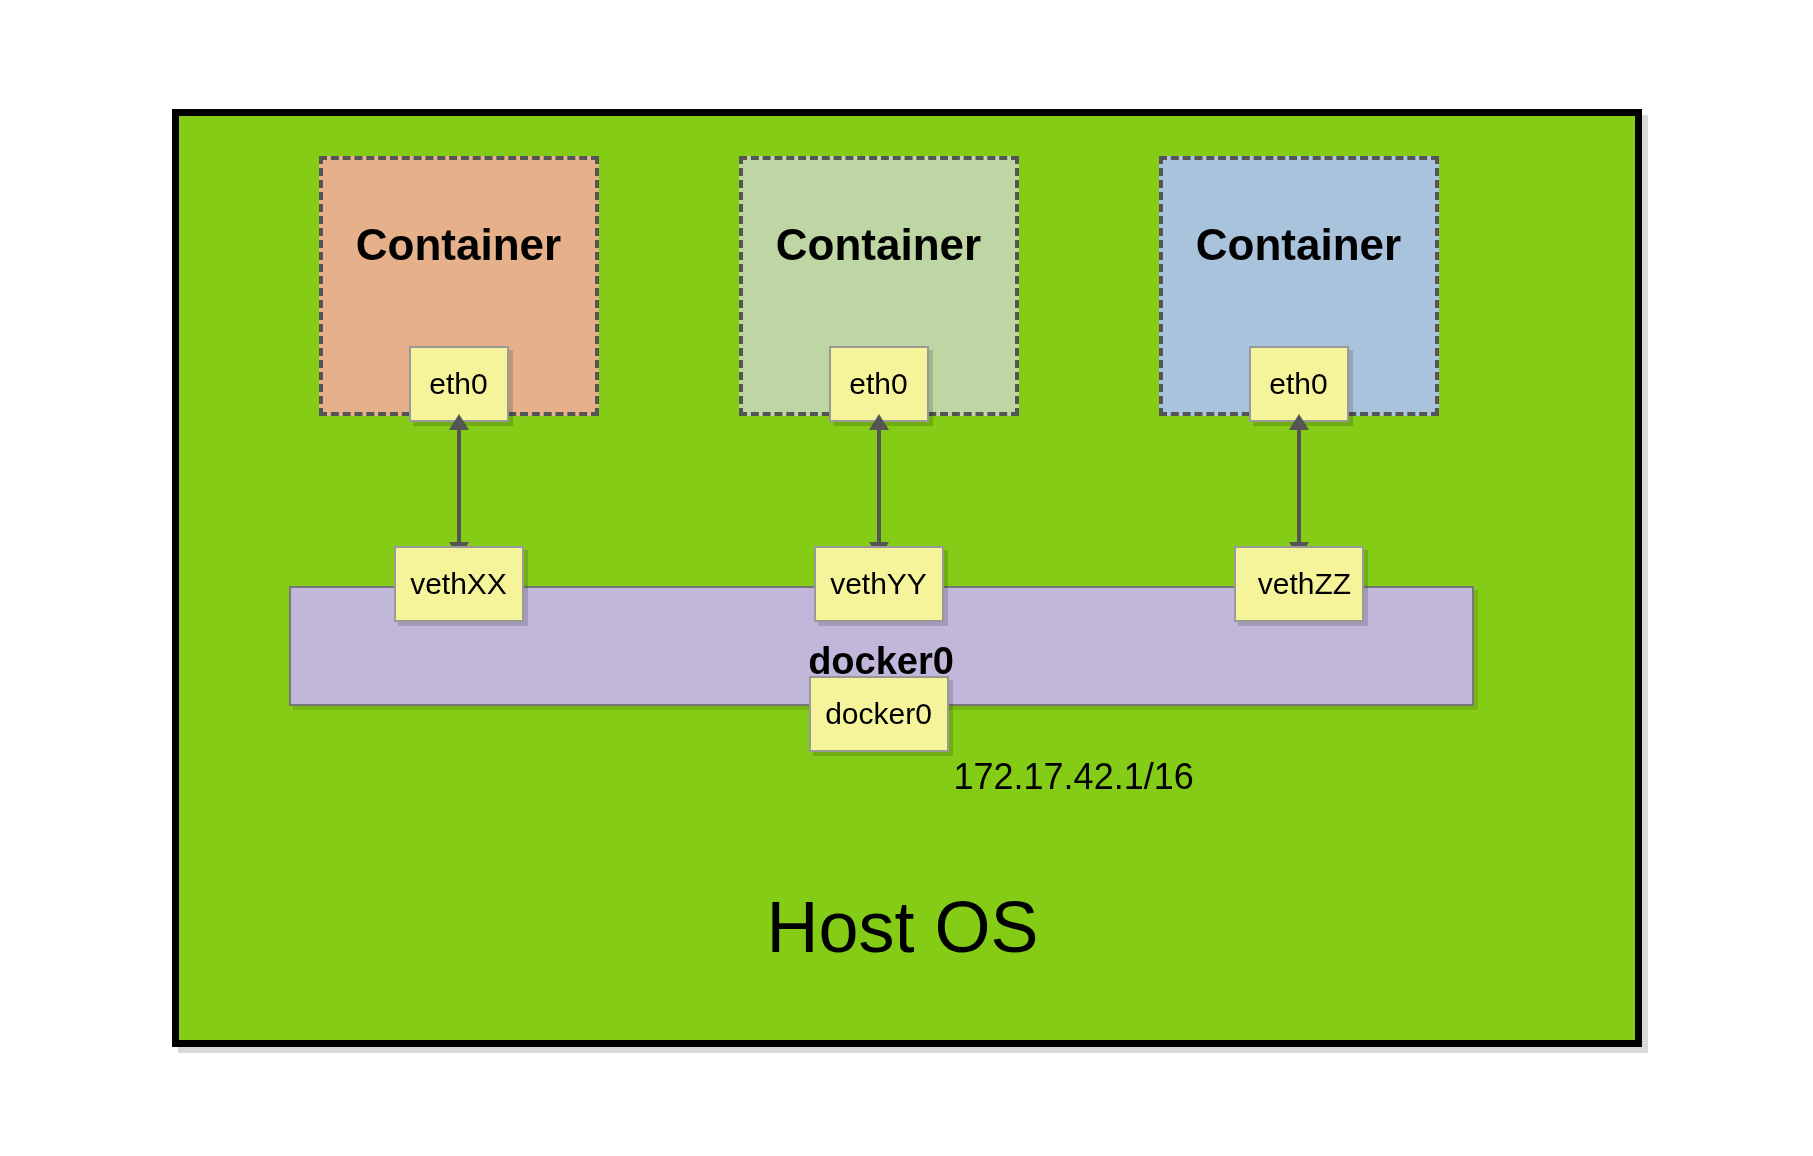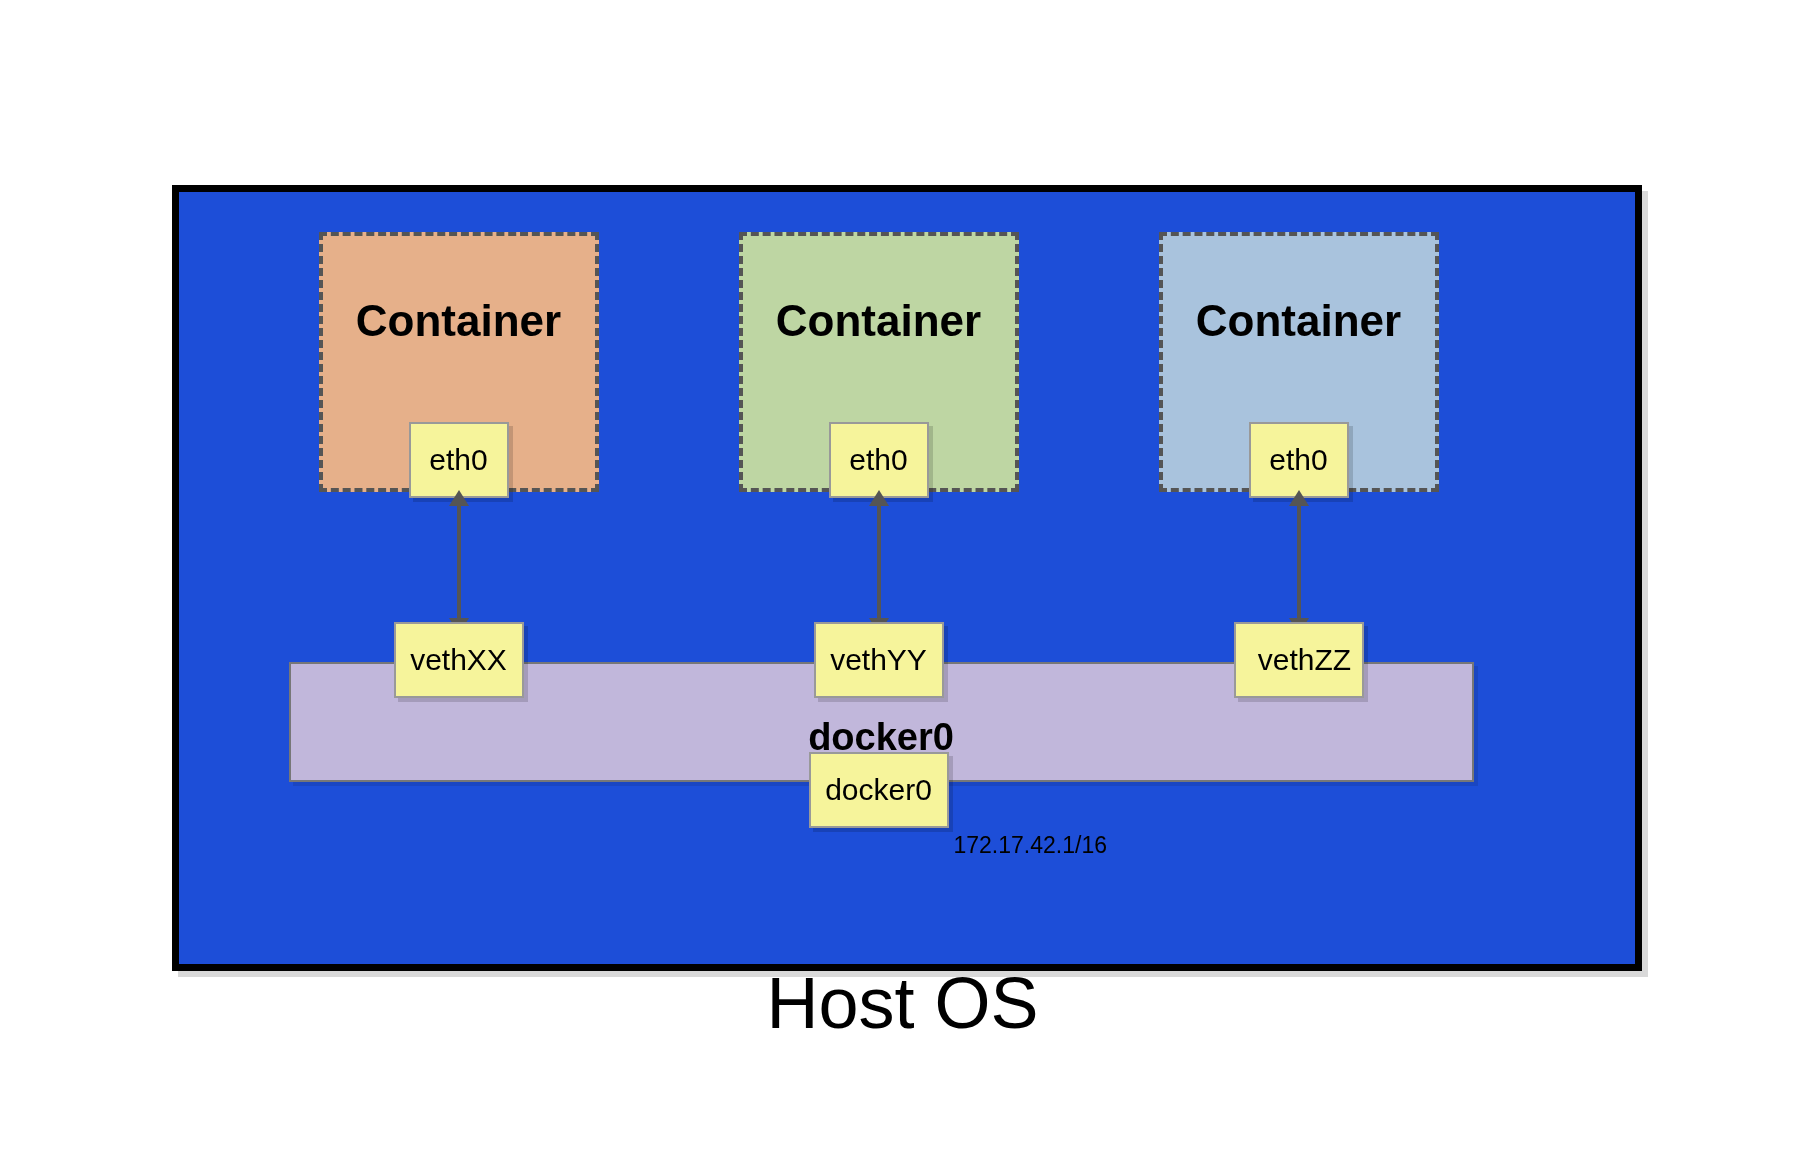--- a/index.html
+++ b/index.html
@@ -9,23 +9,23 @@
     width: 1813px;
     height: 1156px;
     position: relative;
   }
   .canvas {
     position: absolute;
     left: 50%;
     top: 50%;
     transform: translate(-50%, -50%);
     width: 1470px;
-    height: 786px;
+    height: 938px;
     border: 7px solid #000;
-    background: #1d4ed8;
+    background: #84cc16;
     box-shadow: 6px 6px 0 rgba(0,0,0,0.15);
   }
   .container-box {
     position: absolute;
     width: 280px;
     height: 260px;
     border: 4px dashed #555;
     display: flex;
     justify-content: center;
     align-items: flex-start;
@@ -80,21 +80,21 @@
     font-size: 38px;
     font-weight: bold;
     margin-top: 30px;
   }
   .docker-iface { left: 630px; top: 560px; }
 
   .ip-label {
     position: absolute;
     left: 775px;
     top: 640px;
-    font-size: 23px;
+    font-size: 36px;
   }
 
   .host-label {
     position: absolute;
     left: 0;
     right: 8px;
     top: 770px;
     text-align: center;
     font-size: 72px;
     font-weight: 400;

